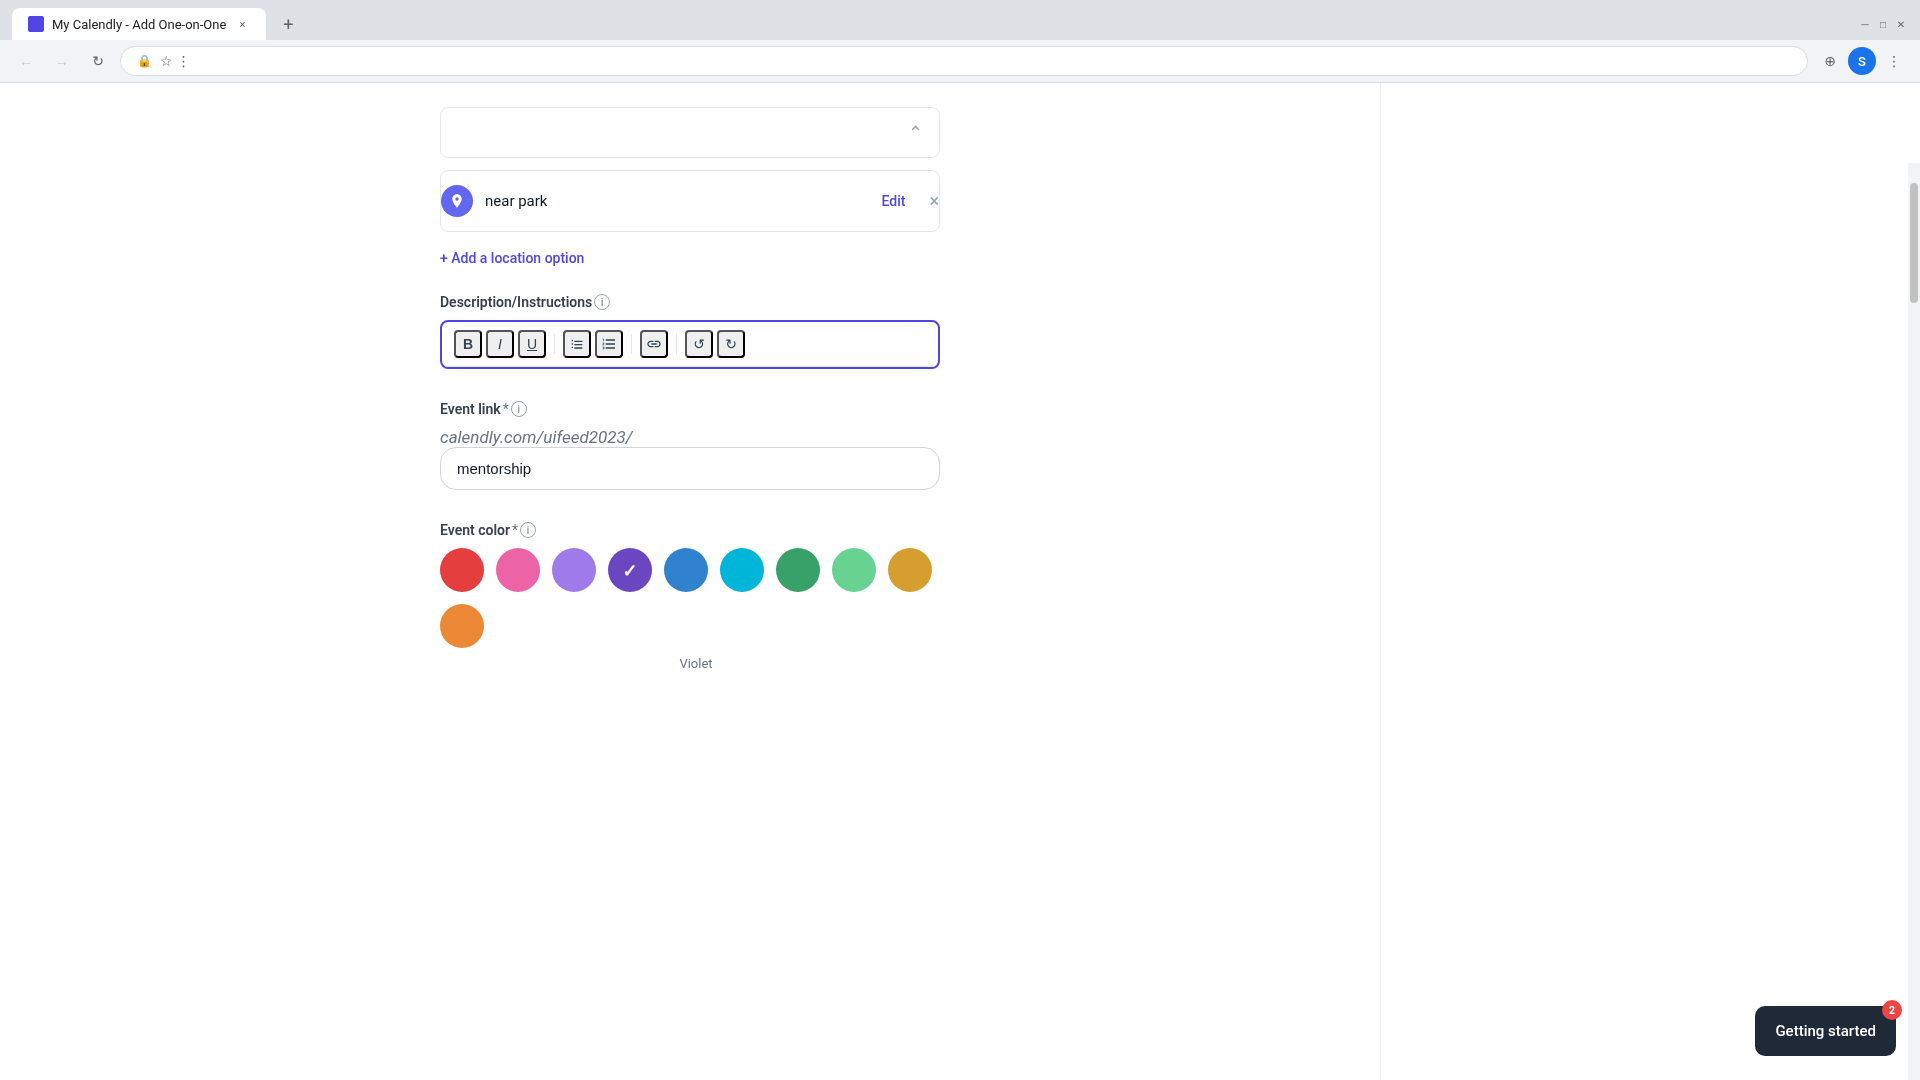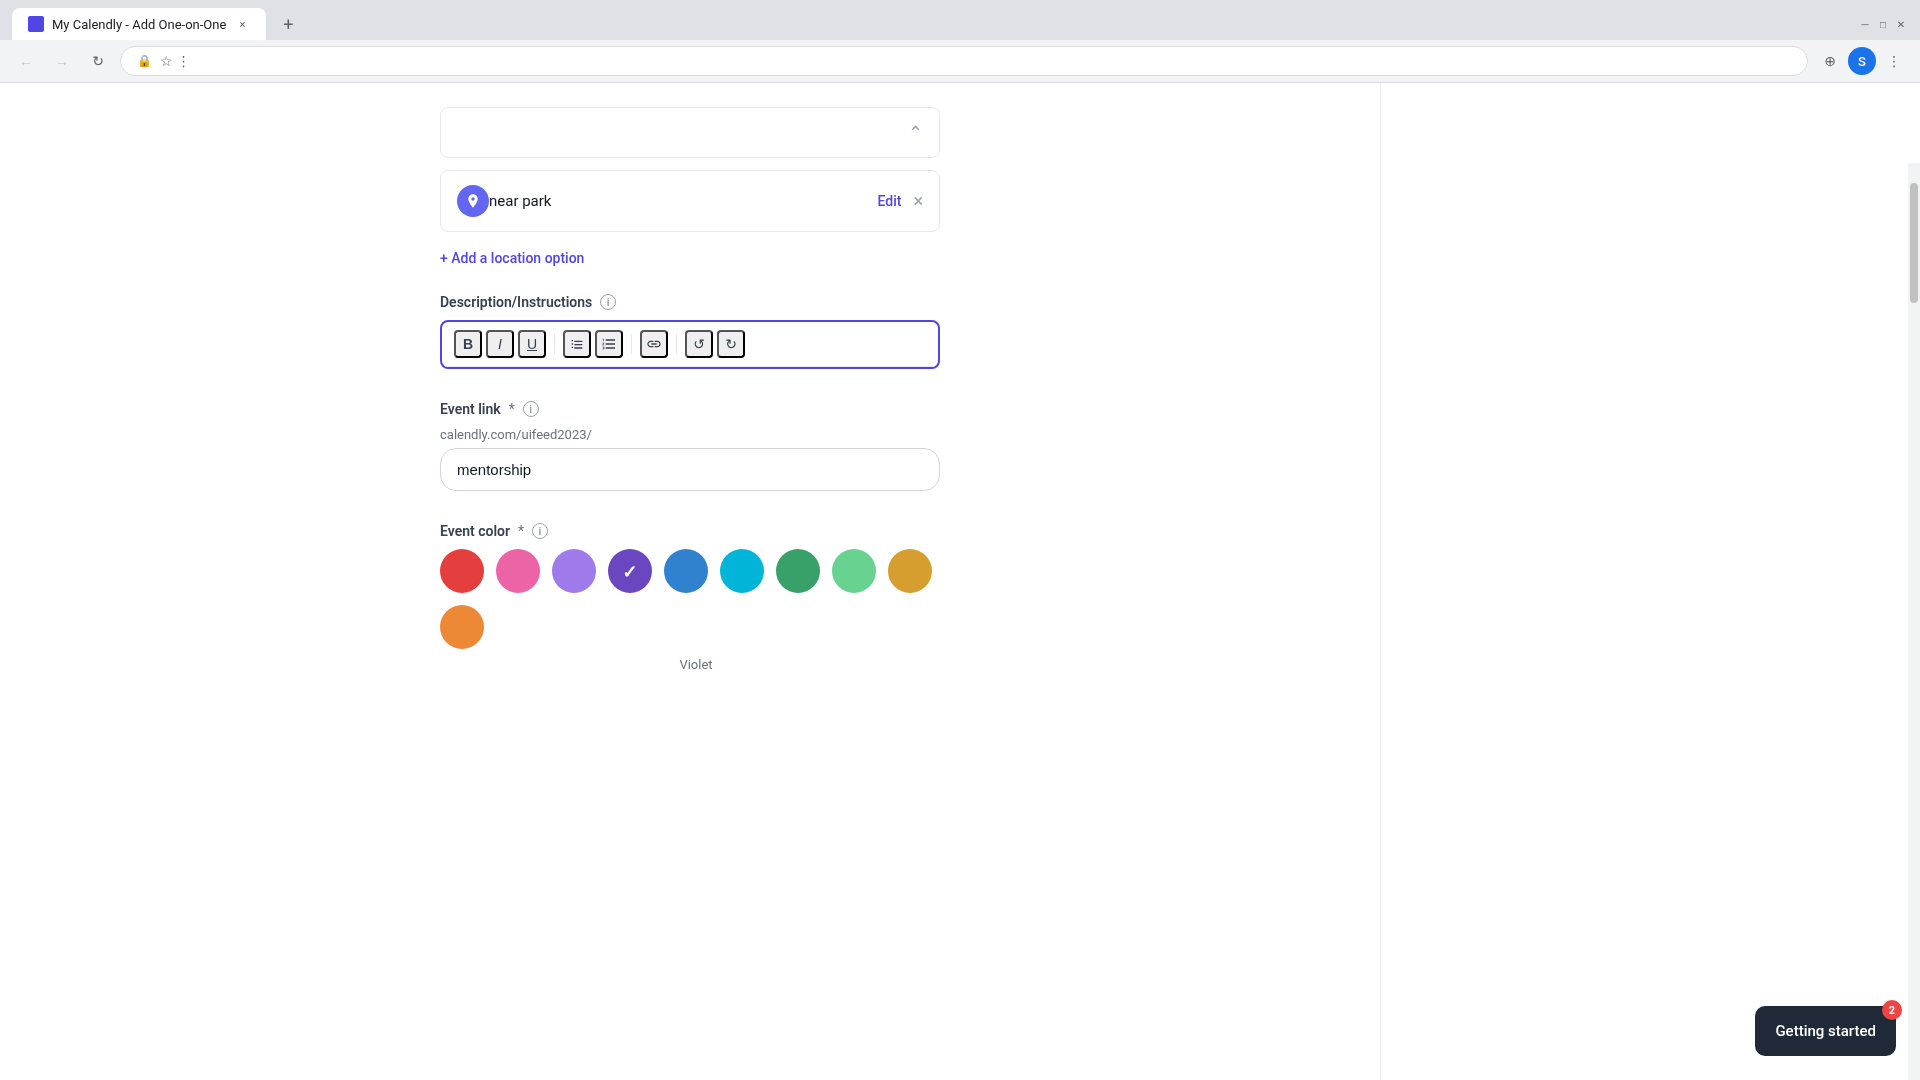--- a/index.html
+++ b/index.html
@@ -155,24 +155,24 @@
       justify-content: center;
       cursor: pointer;
       font-size: 10px;
       color: #5f6368;
     }
 
     
     .location-card {
       border: 1px solid #e5e7eb;
       border-radius: 8px;
-      padding: 14px 16px;
-      display: flex;
-      align-items: center;
-      gap: 0;
+      padding: 14px 0;
+      display: flex;
+      align-items: center;
+      gap: 12px;
       margin-bottom: 16px;
       background: #fff;
     }
     .location-icon {
       width: 32px;
       height: 32px;
       background: #6366f1;
       border-radius: 50%;
       display: flex;
       align-items: center;
@@ -213,21 +213,21 @@
     }
 
     
     .section-label {
       font-size: 14px;
       font-weight: 600;
       color: #374151;
       margin-bottom: 10px;
       display: flex;
       align-items: flex-start;
-      gap: 8px;
+      gap: 2px;
     }
     .info-icon {
       width: 16px;
       height: 16px;
       border-radius: 50%;
       border: 1.5px solid #9ca3af;
       display: inline-flex;
       align-items: center;
       justify-content: center;
       font-size: 11px;
@@ -286,23 +286,23 @@
     @keyframes blink {
       0%, 100% { opacity: 1; }
       50% { opacity: 0; }
     }
 
     
     .event-link-section {
       margin-bottom: 32px;
     }
     .event-link-prefix {
-      font-size: 13px;
+      font-size: 17px;
       color: #6b7280;
-      margin-bottom: 6px;
+      font-style: italic;
     }
     .event-link-input {
       width: 100%;
       border: 1px solid #d1d5db;
       border-radius: 16px;
       padding: 12px 16px;
       font-size: 15px;
       color: #111827;
       outline: none;
     }

